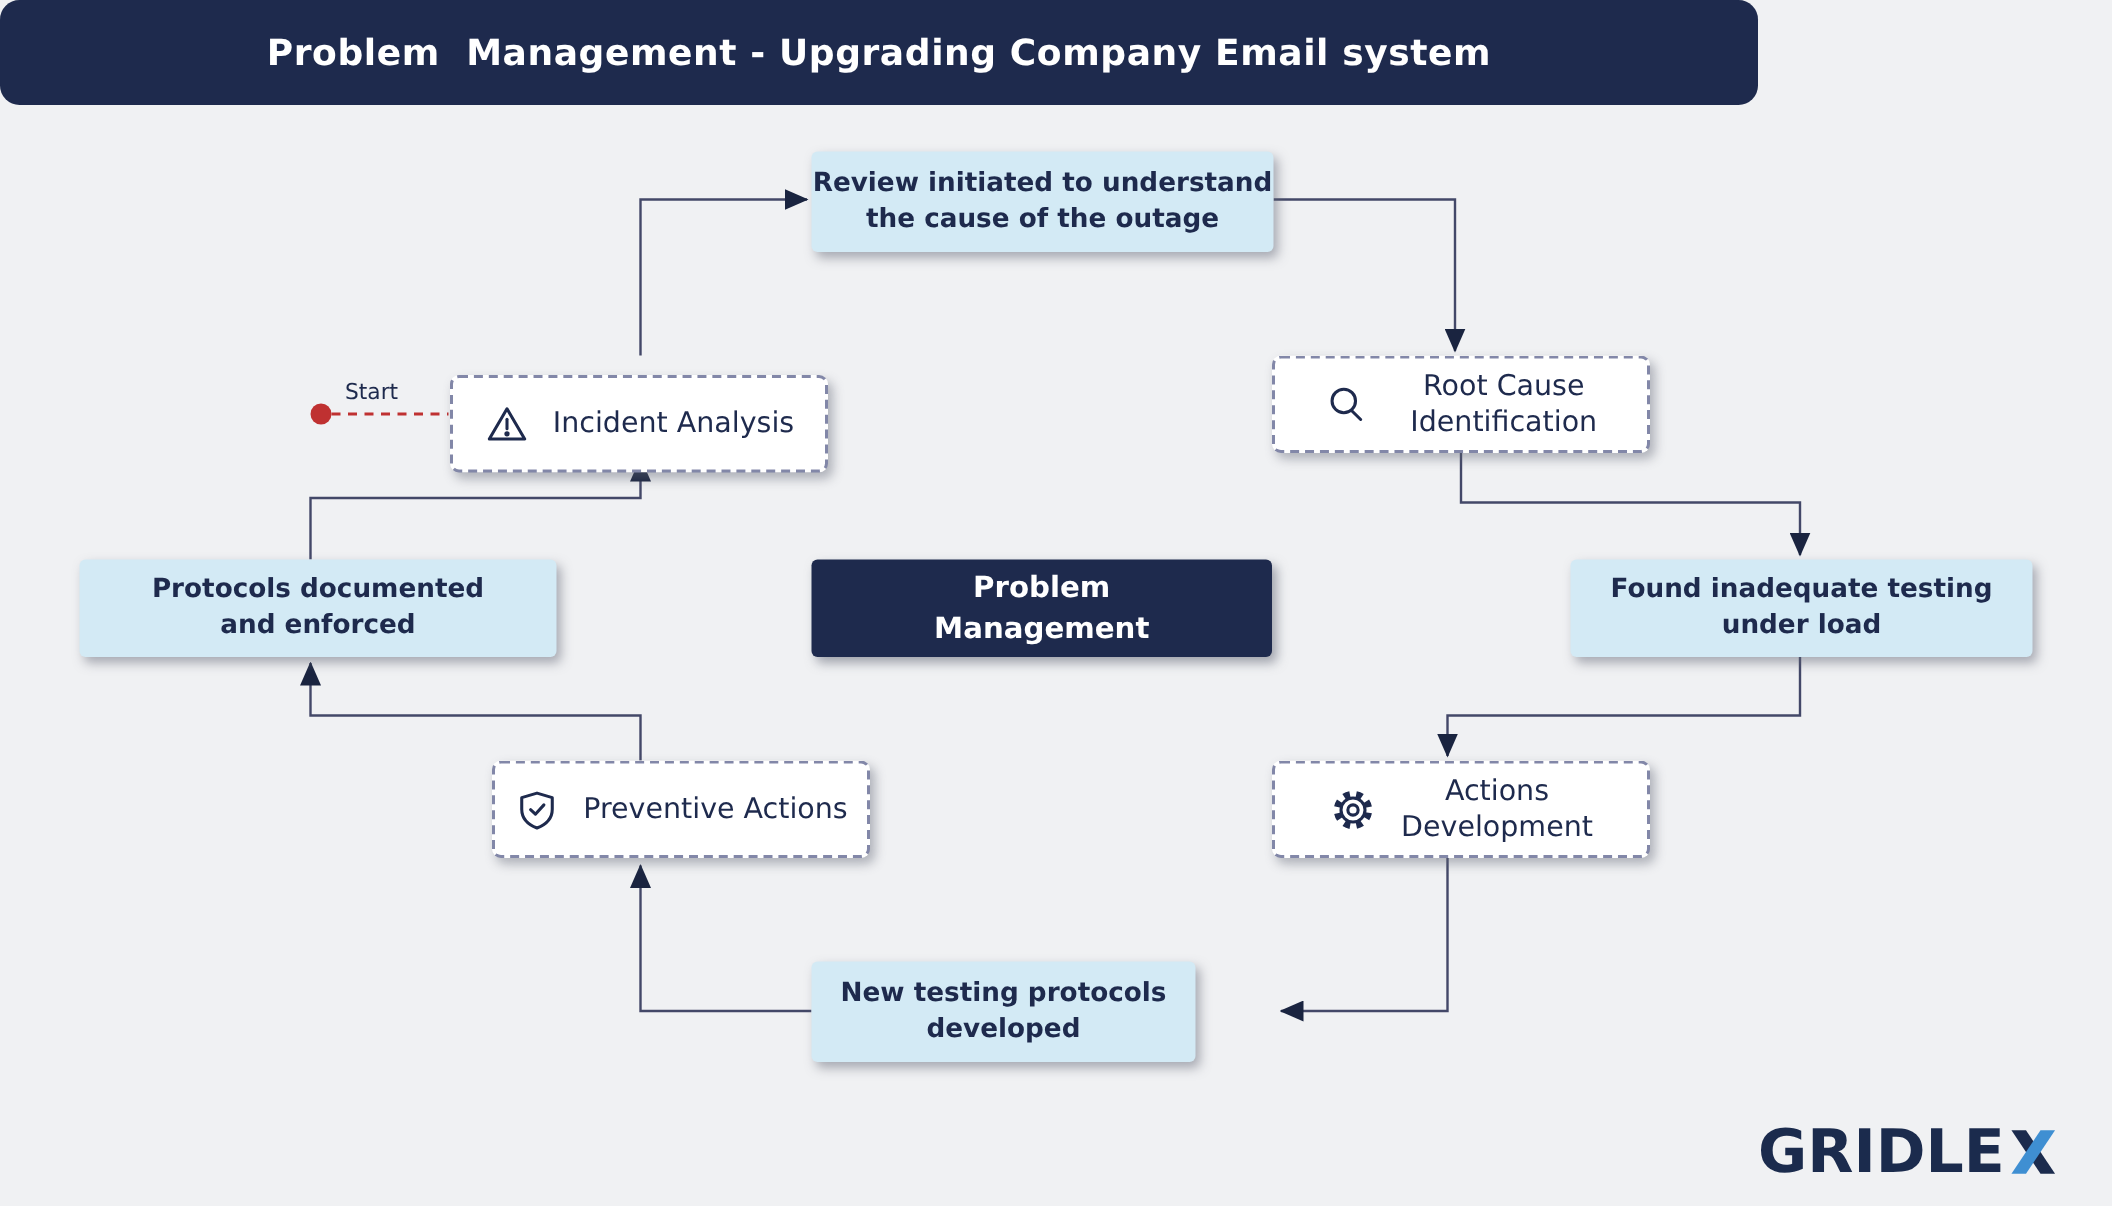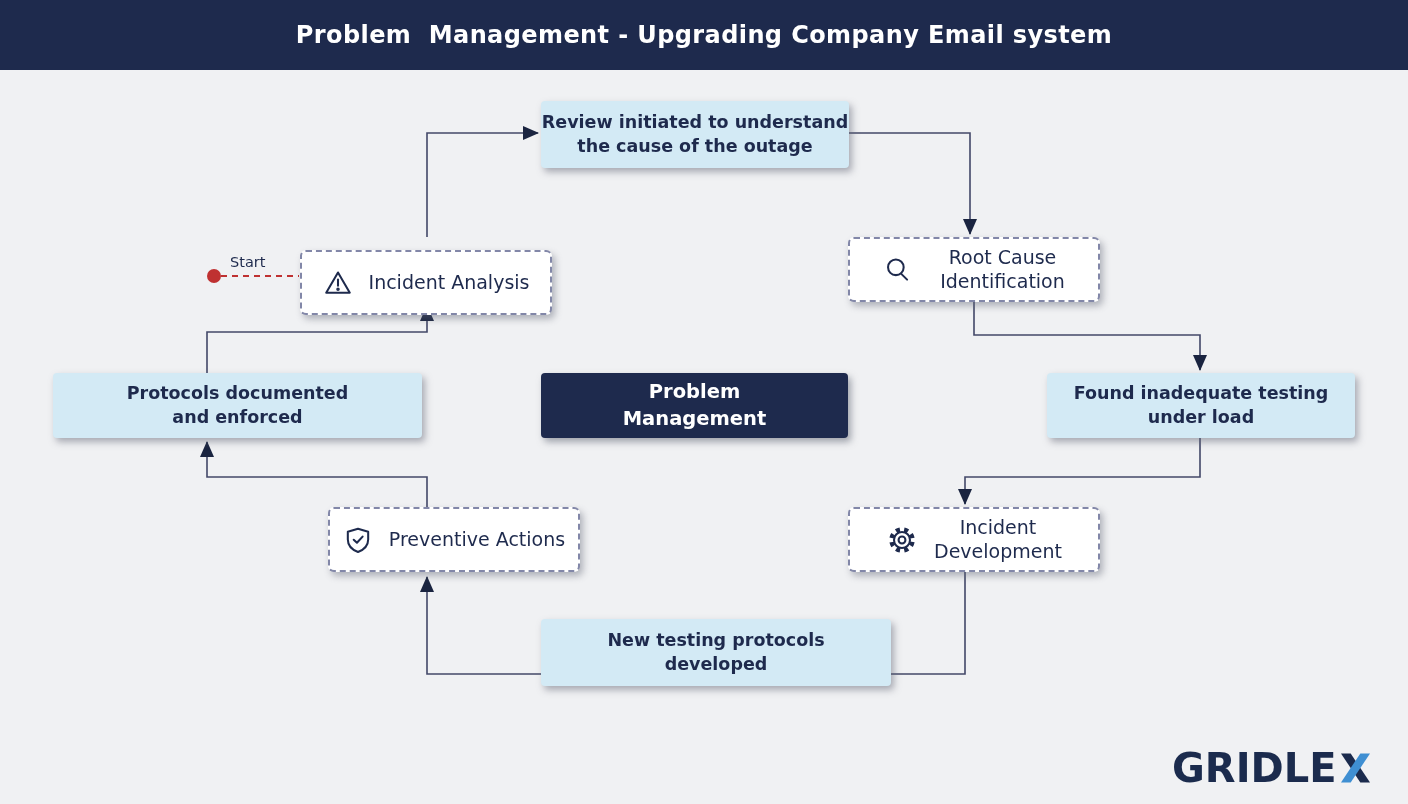--- a/index.html
+++ b/index.html
@@ -4,22 +4,22 @@
 <style>
   :root{
     --navy:#1e2a4d; --navy-dark:#1a2440; --light-blue:#d3eaf5; --line:#434868;
     --dashed-border:#8287a8; --red:#bf3131; --bg:#f0f1f3; --white:#ffffff;
     --logo-navy:#1b2b4d; --logo-blue:#3f8fd2;
   }
   *{margin:0;padding:0;box-sizing:border-box;}
   body{background:#e7e8ea;font-family:"DejaVu Sans","Liberation Sans",sans-serif;}
   .stage{position:relative;width:1408px;height:804px;background:var(--bg);overflow:hidden;}
 
-  .titlebar{position:absolute;left:0;top:0;width:1408px;height:70px;background:var(--navy);
-    display:flex;align-items:center;justify-content:center;}
+  .titlebar{position:absolute;left:0;top:0;width:1172px;height:70px;background:var(--navy);
+    display:flex;align-items:center;justify-content:center;border-radius:13px;}
   .titlebar h1{color:var(--white);font-size:24px;font-weight:700;letter-spacing:.4px;white-space:pre;}
 
   svg.connectors{position:absolute;left:0;top:0;width:1408px;height:804px;}
   .conn{fill:none;stroke:var(--line);stroke-width:1.6px;}
   .arrowhead{fill:var(--navy-dark);}
   .start-line{stroke:var(--red);stroke-width:2px;stroke-dasharray:6 5;}
   .start-dot{fill:var(--red);}
 
   .node{position:absolute;display:flex;align-items:center;justify-content:center;text-align:center;}
   .node .label{white-space:pre-line;}
@@ -88,21 +88,21 @@
     <span class="icon">
       <svg width="30" height="30" viewBox="0 0 28 28" fill="none" stroke-width="1.9" stroke-linecap="round">
         <circle cx="12" cy="11.5" r="7.3"></circle>
         <line x1="16.8" y1="17.4" x2="22.5" y2="23"></line>
       </svg>
     </span>
     <span class="label">Root Cause
 Identification</span>
   </div>
 
-  <div class="node highlight" style="left:53px;top:373px;width:369px;height:65px;">
+  <div class="node highlight" style="left:53px;top:373px;width:318px;height:65px;">
     <span class="label">Protocols documented
 and enforced</span>
   </div>
 
   <div class="node center-node" style="left:541px;top:373px;width:307px;height:65px;">
     <span class="label">Problem
 Management</span>
   </div>
 
   <div class="node highlight" style="left:1047px;top:373px;width:308px;height:65px;">
@@ -121,25 +121,25 @@
   </div>
 
   <div class="node step" style="left:848px;top:507px;width:252px;height:65px;">
     <span class="icon">
       <svg width="32" height="32" viewBox="0 0 28 28" fill="none" stroke-linecap="butt">
         <circle cx="14" cy="14" r="9.2" stroke-width="4" stroke-dasharray="3.6 3.62" transform="rotate(10 14 14)"></circle>
         <circle cx="14" cy="14" r="7" stroke-width="1.8"></circle>
         <circle cx="14" cy="14" r="3" stroke-width="1.8"></circle>
       </svg>
     </span>
-    <span class="label">Incident
+    <span class="label">Actions
 Development</span>
   </div>
 
-  <div class="node highlight" style="left:541px;top:619px;width:350px;height:67px;">
+  <div class="node highlight" style="left:541px;top:641px;width:256px;height:67px;">
     <span class="label">New testing protocols
 developed</span>
   </div>
 
   <div class="logo">
     <span>GRIDLE</span>
     <span class="x">
       <svg width="31" height="30" viewBox="0 0 32 30">
         <polygon points="1,0 11,0 31,30 21,30" fill="var(--logo-navy)"></polygon>
         <polygon points="21,0 31,0 11,30 1,30" fill="var(--logo-blue)"></polygon>

